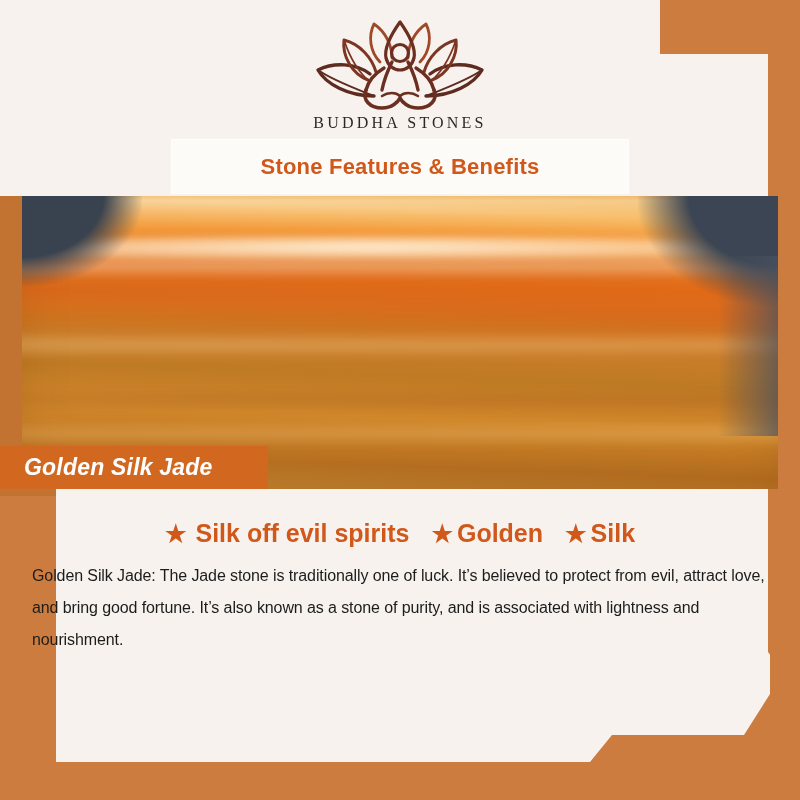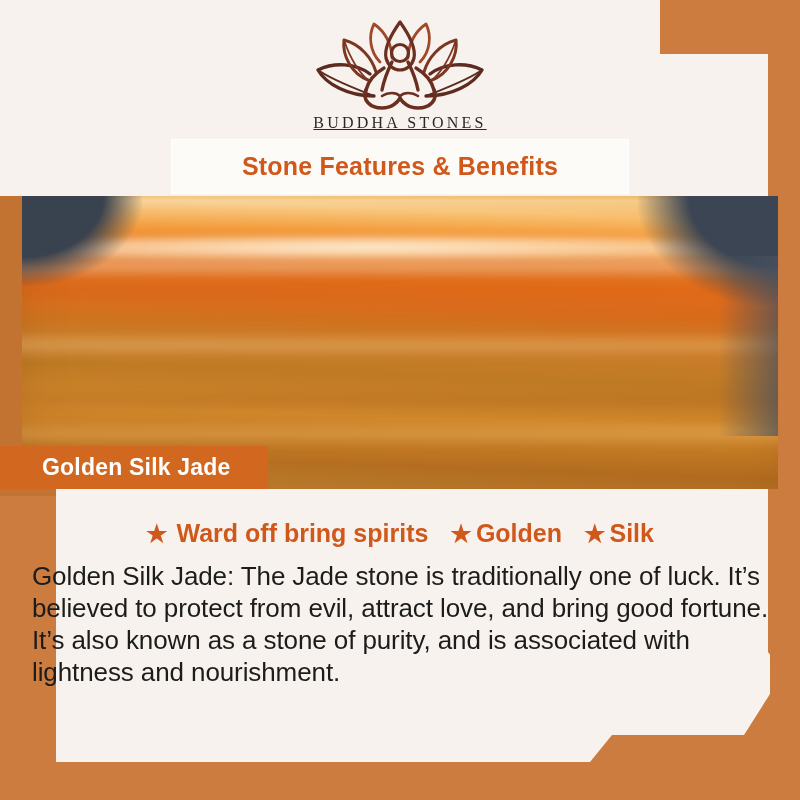--- a/index.html
+++ b/index.html
@@ -77,33 +77,32 @@
     text-align:center;
   }
   .logo-mark{display:block;margin:0 auto;}
   .logo-text{
     margin-top:4px;
     font-family:"Liberation Serif", serif;
     font-size:16px;
     letter-spacing:3.2px;
     color:#2e2722;
     text-align:center;
-    text-decoration:underline;
   }
 
   
   .title-banner{
     position:absolute;left:172px;top:140px;
     width:456px;height:53px;
     background:#fdfbf8;
     display:flex;align-items:center;justify-content:center;
     box-shadow:0 0 0 1px rgba(255,255,255,.9);
   }
   .title-text{
-    font-size:25px;
+    font-size:22px;
     font-weight:bold;
     color:#d1581b;
     letter-spacing:.2px;
     white-space:nowrap;
   }
 
   
   .photo{
     position:absolute;left:22px;top:196px;
     width:756px;height:293px;
@@ -178,21 +177,22 @@
     position:absolute;left:0;top:446px;
     width:268px;height:43px;
     background:#d2681f;
     display:flex;align-items:center;
   }
   .name-badge-text{
     color:#ffffff;
     font-size:23px;
     font-weight:bold;
     letter-spacing:.2px;
-    padding-left:42px;
+    padding-left:24px;
+    font-style:italic;
   }
 
   
   .benefits{
     position:absolute;left:0;top:519px;width:800px;
     display:flex;align-items:center;justify-content:center;
     gap:22px;
   }
   .benefit{
     display:flex;align-items:center;
@@ -206,21 +206,21 @@
     line-height:1;
     margin-right:4px;
     color:#d1581b;
   }
   .benefit.first .star{margin-right:9px;}
 
   
   .desc{
     position:absolute;left:32px;top:560px;
     width:742px;
-    font-size:26px;
+    font-size:16px;
     line-height:32px;
     color:#1c1c1c;
     letter-spacing:-.1px;
   }
 </style>
 </head>
 <body>
 
 <div id="page">
 
@@ -293,21 +293,21 @@
     <div class="dark-corner-rb"></div>
   </div>
 
   <div class="name-badge">
     <span class="name-badge-text">Golden Silk Jade</span>
   </div>
 
   <div class="benefits">
     <div class="benefit first">
       <span class="star">★</span>
-      <span>Ward off bring spirits</span>
+      <span>Silk off evil spirits</span>
     </div>
     <div class="benefit">
       <span class="star">★</span>
       <span>Golden</span>
     </div>
     <div class="benefit">
       <span class="star">★</span>
       <span>Silk</span>
     </div>
   </div>

